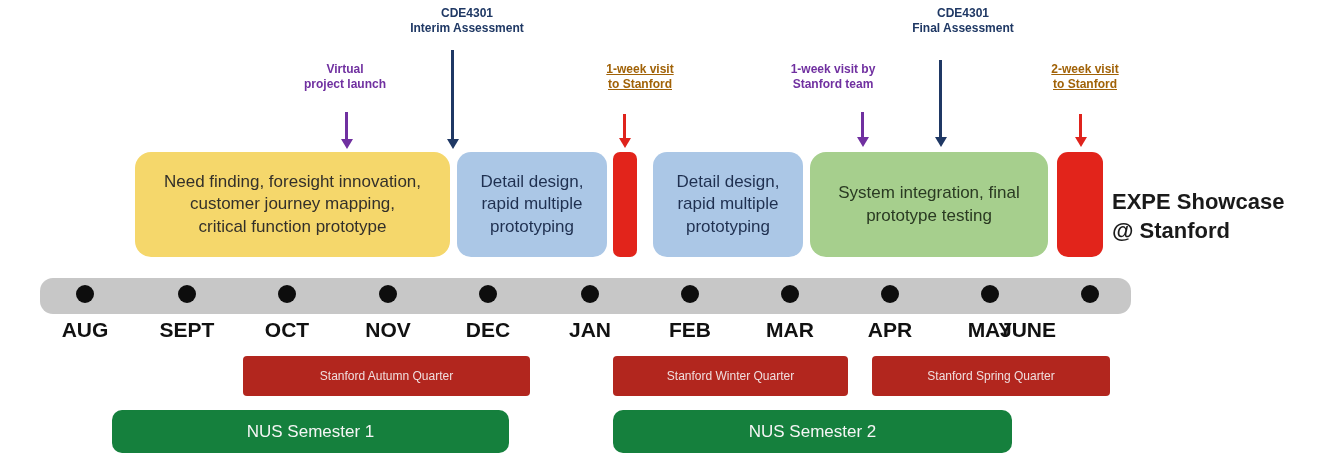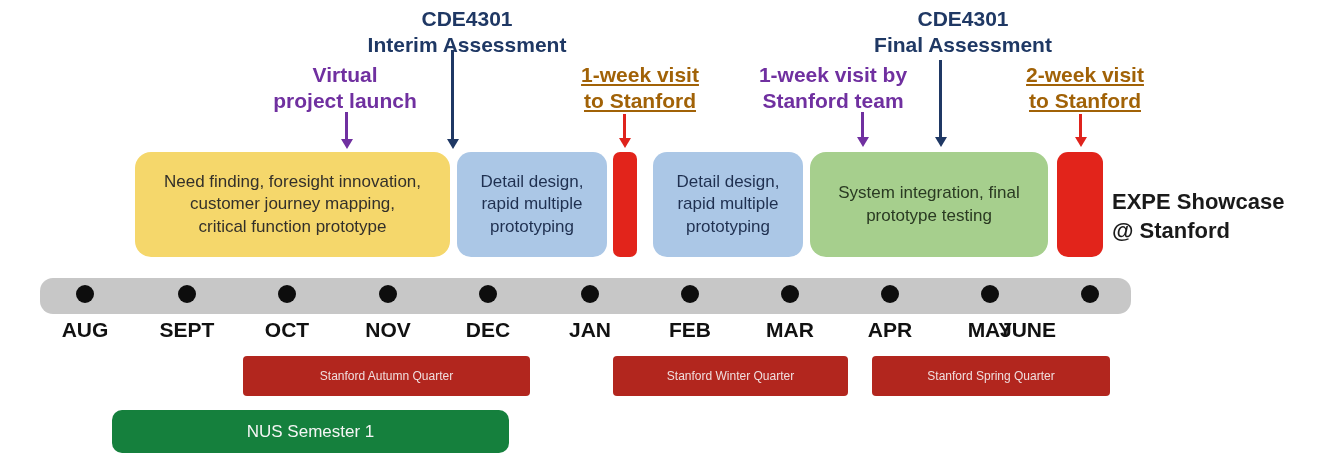--- a/index.html
+++ b/index.html
@@ -2,21 +2,21 @@
 <html><head>
 <meta charset="utf-8">
 <style>
   html,body { margin:0; padding:0; background:#ffffff; }
   .stage {
     position:relative; width:1320px; height:465px; background:#ffffff;
     font-family:"Liberation Sans", sans-serif; overflow:hidden;
   }
 
   
-  .ann { position:absolute; text-align:center; font-weight:bold; font-size:21px;
+  .ann { position:absolute; text-align:center; font-weight:bold; font-size:12px;
          line-height:1.22; white-space:pre-line; }
   .navy   { color:#1F3864; }
   .purple { color:#7030A0; }
   .redtxt { color:#a16207;text-decoration:underline; }
   #ann-interim { left:357px; top:6px;  width:220px; }
   #ann-virtual { left:265px; top:62px; width:160px; }
   #ann-w1to    { left:566px; top:62px; width:148px; }
   #ann-w1by    { left:748px; top:62px; width:170px; }
   #ann-final   { left:863px; top:6px;  width:200px; }
   #ann-w2to    { left:1011px; top:62px; width:148px; }
@@ -138,14 +138,15 @@
   <div class="month" style="left:744px">MAR</div>
   <div class="month" style="left:844px">APR</div>
   <div class="month" style="left:944px">MAY</div>
   <div class="month" style="left:982px">JUNE</div>
 
   <div class="qbar" id="q-autumn">Stanford Autumn Quarter</div>
   <div class="qbar" id="q-spring">Stanford Spring Quarter</div>
   <div class="qbar" id="q-winter">Stanford Winter Quarter</div>
 
   <div class="sbar" id="s-sem1">NUS Semester 1</div>
+  <div class="sbar" id="s-sem2">NUS Semester 2</div>
 
 </div>
 
 </body></html>

